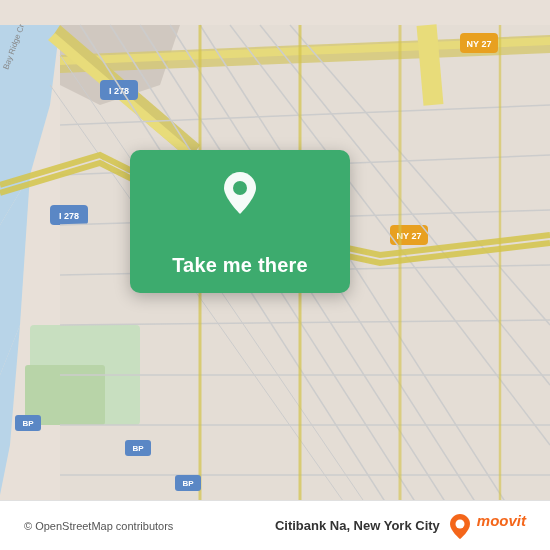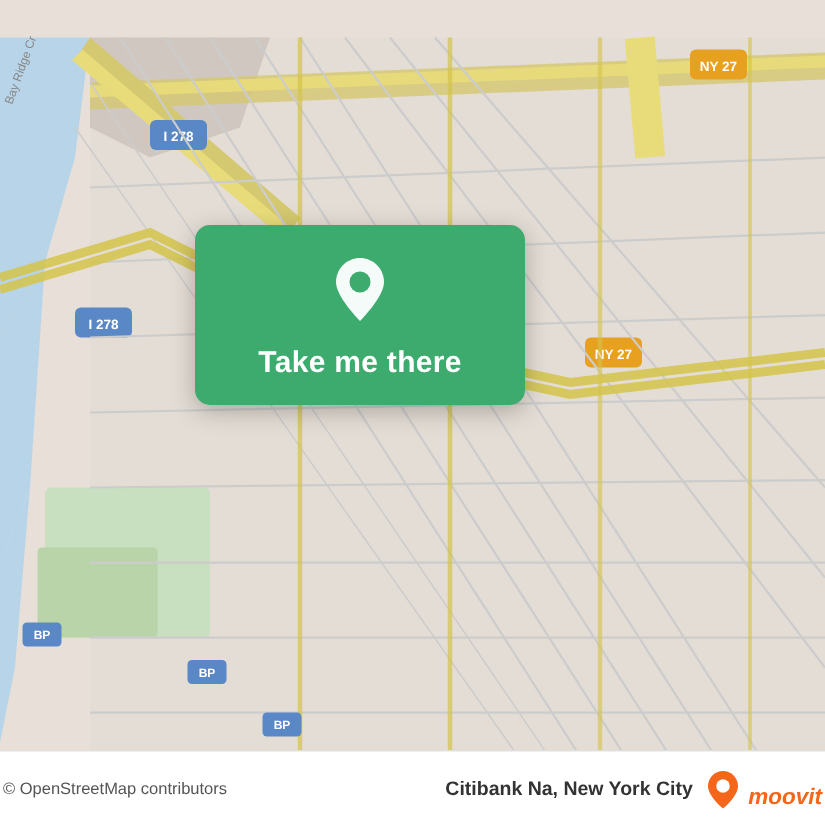--- a/index.html
+++ b/index.html
@@ -29,21 +29,21 @@
 
     
     #bottom-bar {
       position: absolute;
       bottom: 0; left: 0; right: 0;
       height: 50px;
       background: #fff;
       display: flex;
       align-items: center;
       justify-content: space-between;
-      padding: 0 2px;
+      padding: 0 24px;
       border-top: 1px solid #e0e0e0;
     }
 
     #copyright-text {
       font-size: 11px;
       color: #555;
     }
 
     #bottom-right {
       display: flex;
@@ -53,21 +53,21 @@
 
     #location-label {
       font-size: 13px;
       color: #333;
       font-weight: 700;
     }
 
     
     #moovit-logo {
       display: flex;
-      align-items: flex-end;
+      align-items: flex-start;
       gap: 3px;
     }
 
     #moovit-icon {
       width: 28px;
       height: 28px;
     }
 
     #moovit-text {
       font-size: 15px;
@@ -95,20 +95,21 @@
       margin-bottom: 10px;
     }
 
     #popup-button {
       background: transparent;
       border: none;
       cursor: pointer;
       display: flex;
       align-items: center;
       justify-content: center;
+      margin-top: 24px;
     }
 
     #take-me-there-label {
       color: #fff;
       font-size: 20px;
       font-weight: bold;
       text-align: center;
       letter-spacing: 0.2px;
     }
 

